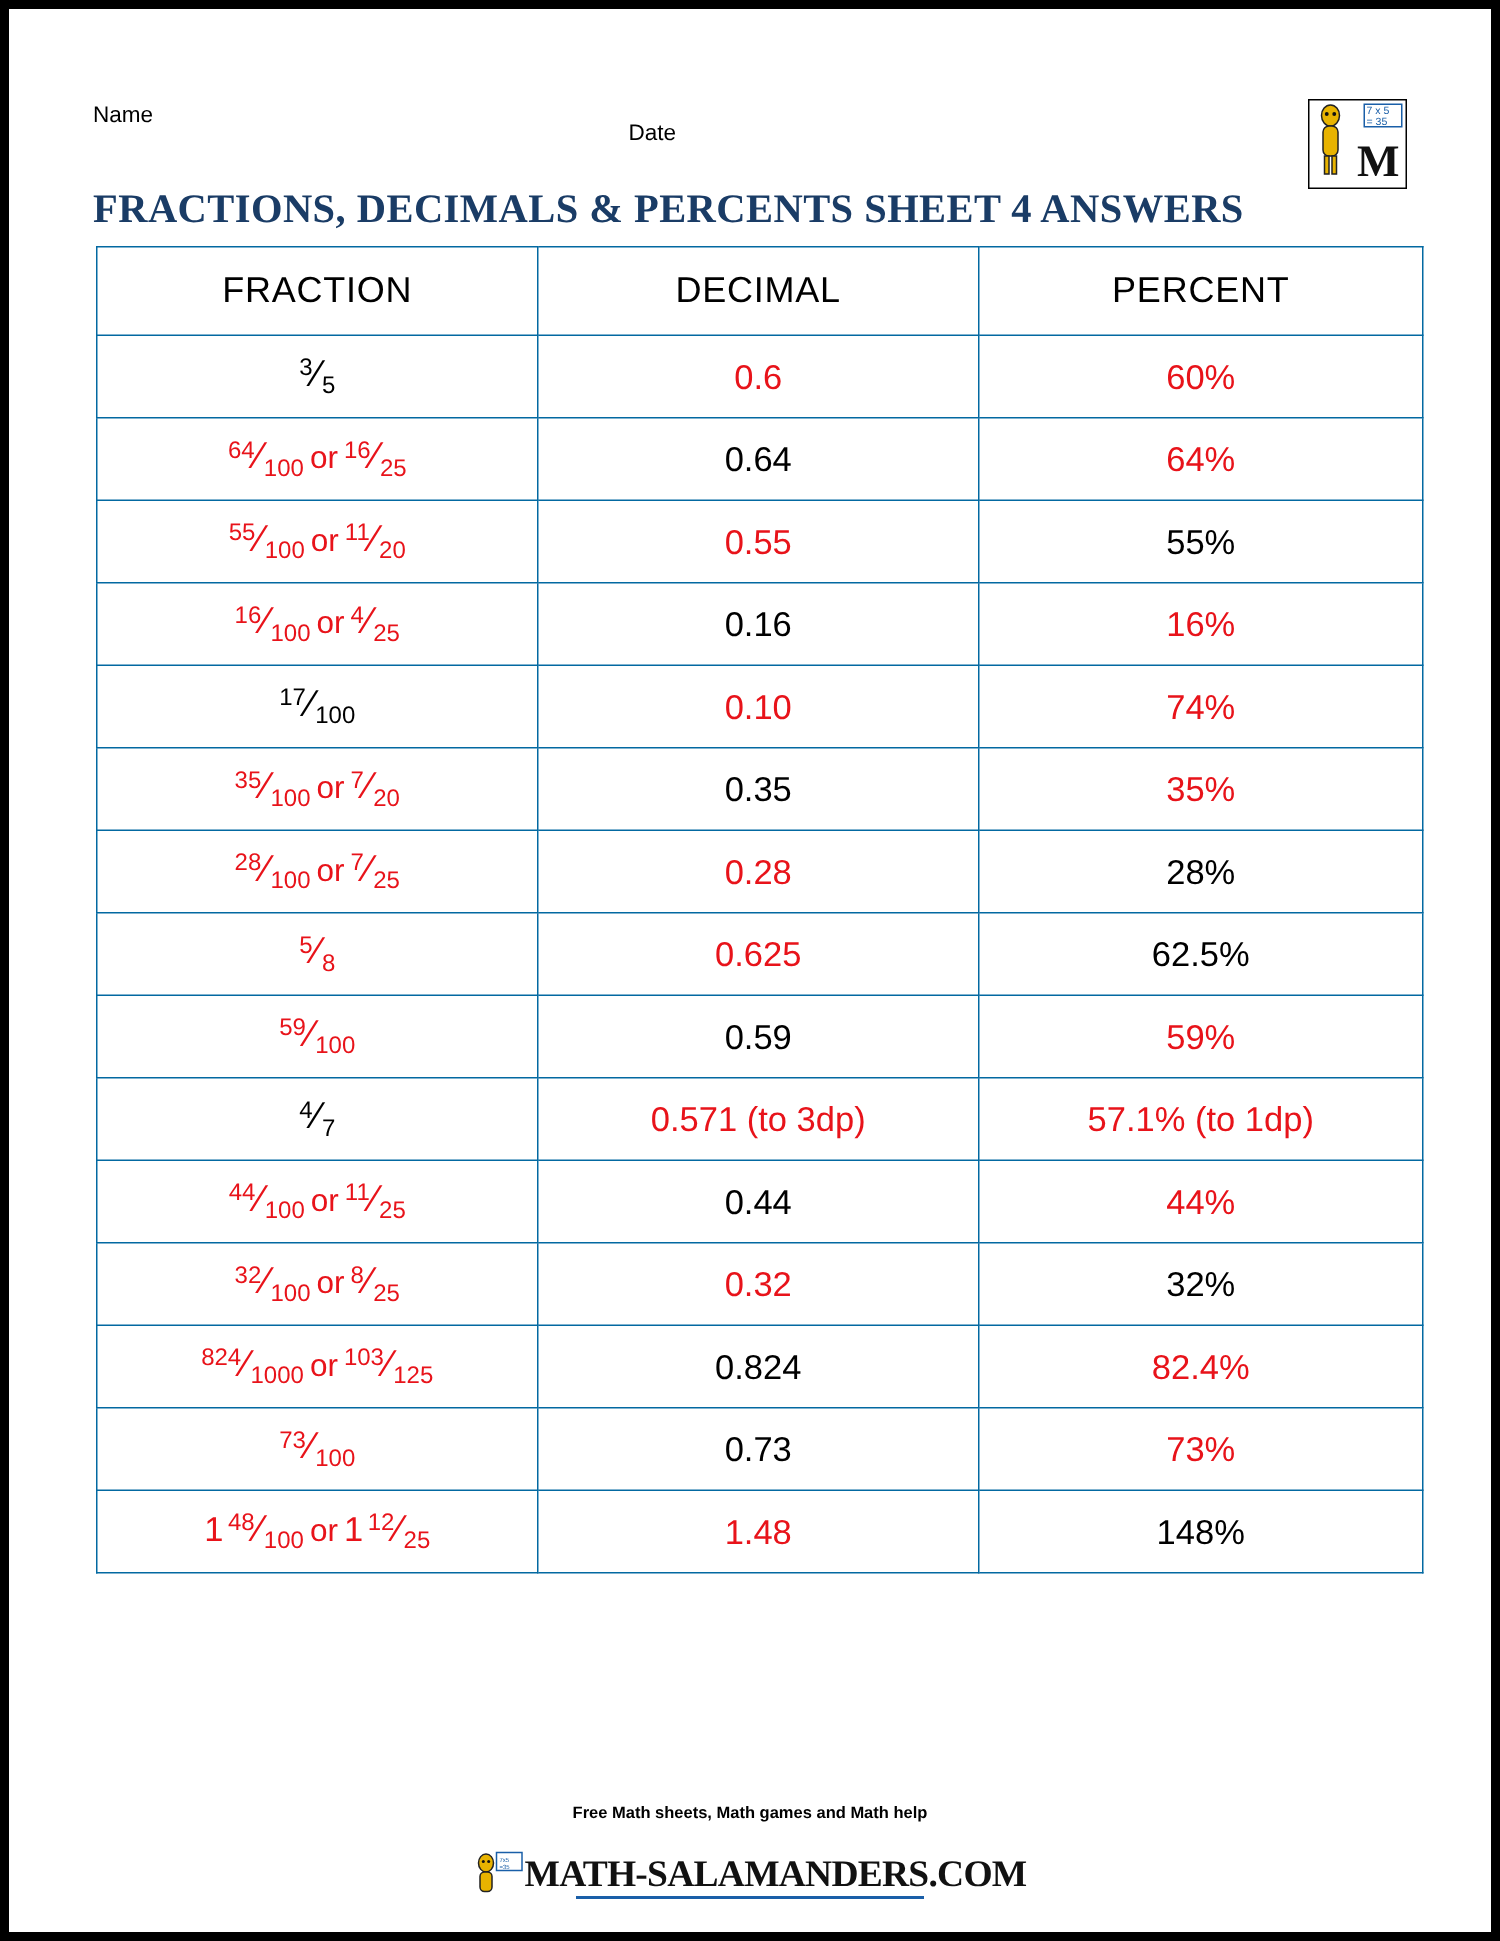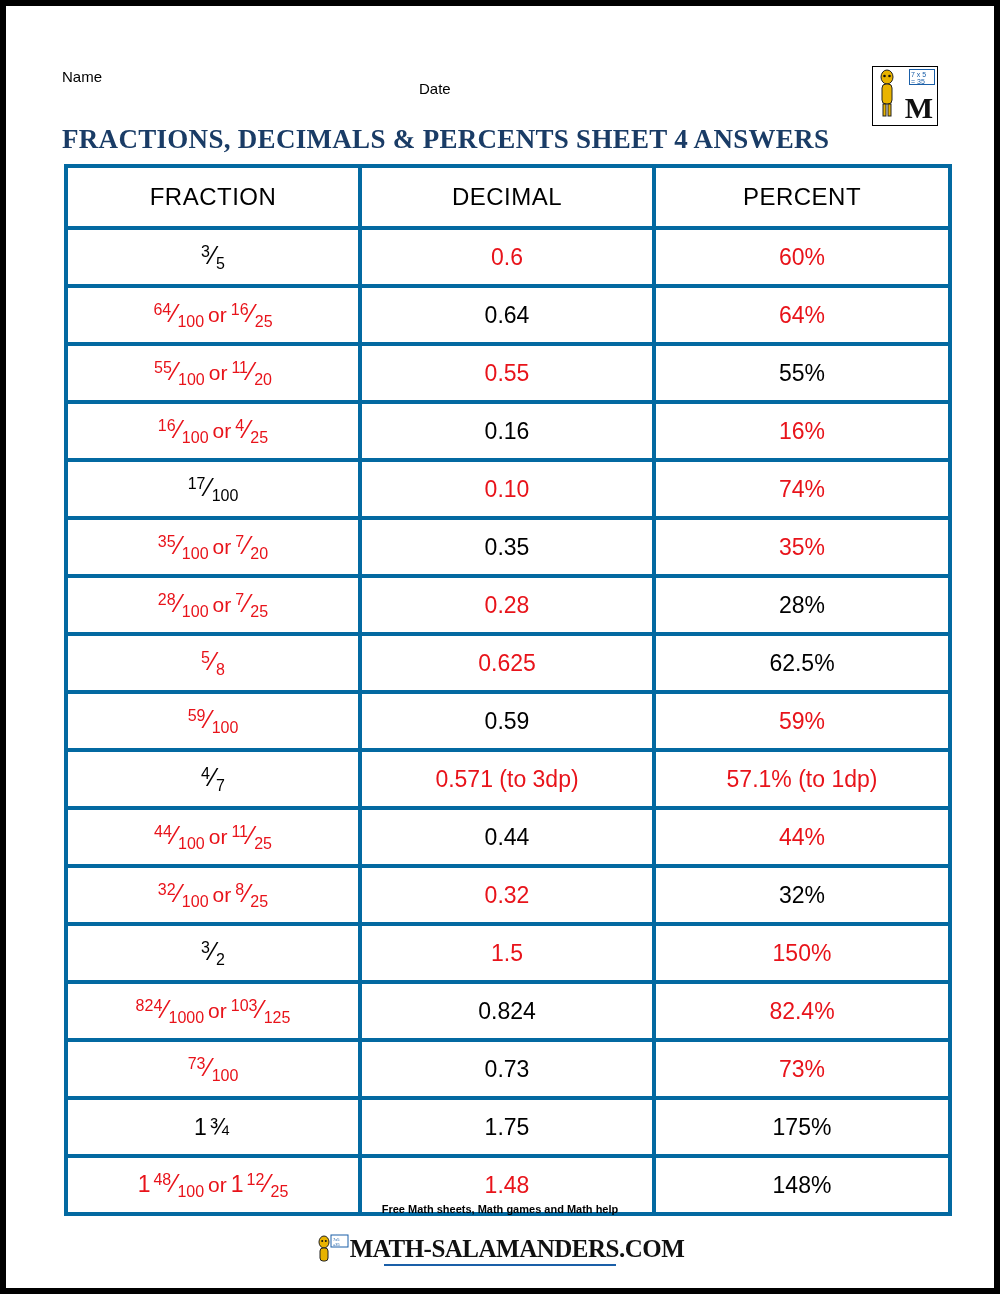--- a/index.html
+++ b/index.html
@@ -122,21 +122,21 @@
     left: 58px;
     width: 884px;
     border-collapse: collapse;
     table-layout: fixed;
   }
   table.fdp col.c1 { width: 294px; }
   table.fdp col.c2 { width: 294px; }
   table.fdp col.c3 { width: 296px; }
 
   table.fdp th, table.fdp td {
-    border: 4px solid #0369a1;
+    border: 1px solid #0369a1;
     text-align: center;
     vertical-align: middle;
     font-size: 23px;
     padding: 0;
     height: 54px;
   }
   table.fdp thead th {
     height: 58px;
     font-size: 24px;
     font-weight: normal;
@@ -316,38 +316,28 @@
             <td class="red"><span class="frac"><span class="num">44</span><span class="bar">⁄</span><span class="den">100</span></span><span class="orword">or</span><span class="frac"><span class="num">11</span><span class="bar">⁄</span><span class="den">25</span></span></td>
             <td class="blk">0.44</td>
             <td class="red">44%</td>
           </tr>
           <tr>
             <td class="red"><span class="frac"><span class="num">32</span><span class="bar">⁄</span><span class="den">100</span></span><span class="orword">or</span><span class="frac"><span class="num">8</span><span class="bar">⁄</span><span class="den">25</span></span></td>
             <td class="red">0.32</td>
             <td class="blk">32%</td>
           </tr>
           <tr>
-            <td class="blk"><span class="frac"><span class="num">3</span><span class="bar">⁄</span><span class="den">2</span></span></td>
-            <td class="red">1.5</td>
-            <td class="red">150%</td>
-          </tr>
-          <tr>
             <td class="red"><span class="frac"><span class="num">824</span><span class="bar">⁄</span><span class="den">1000</span></span><span class="orword">or</span><span class="frac"><span class="num">103</span><span class="bar">⁄</span><span class="den">125</span></span></td>
             <td class="blk">0.824</td>
             <td class="red">82.4%</td>
           </tr>
           <tr>
             <td class="red"><span class="frac"><span class="num">73</span><span class="bar">⁄</span><span class="den">100</span></span></td>
             <td class="blk">0.73</td>
             <td class="red">73%</td>
-          </tr>
-          <tr>
-            <td class="blk"><span class="whole">1</span><span class="whole">¾</span></td>
-            <td class="blk">1.75</td>
-            <td class="blk">175%</td>
           </tr>
           <tr>
             <td class="red"><span class="whole">1</span><span class="frac"><span class="num">48</span><span class="bar">⁄</span><span class="den">100</span></span><span class="orword">or</span><span class="whole">1</span><span class="frac"><span class="num">12</span><span class="bar">⁄</span><span class="den">25</span></span></td>
             <td class="red">1.48</td>
             <td class="blk">148%</td>
           </tr>
         </tbody>
     </table>
 
     <div class="footer">

